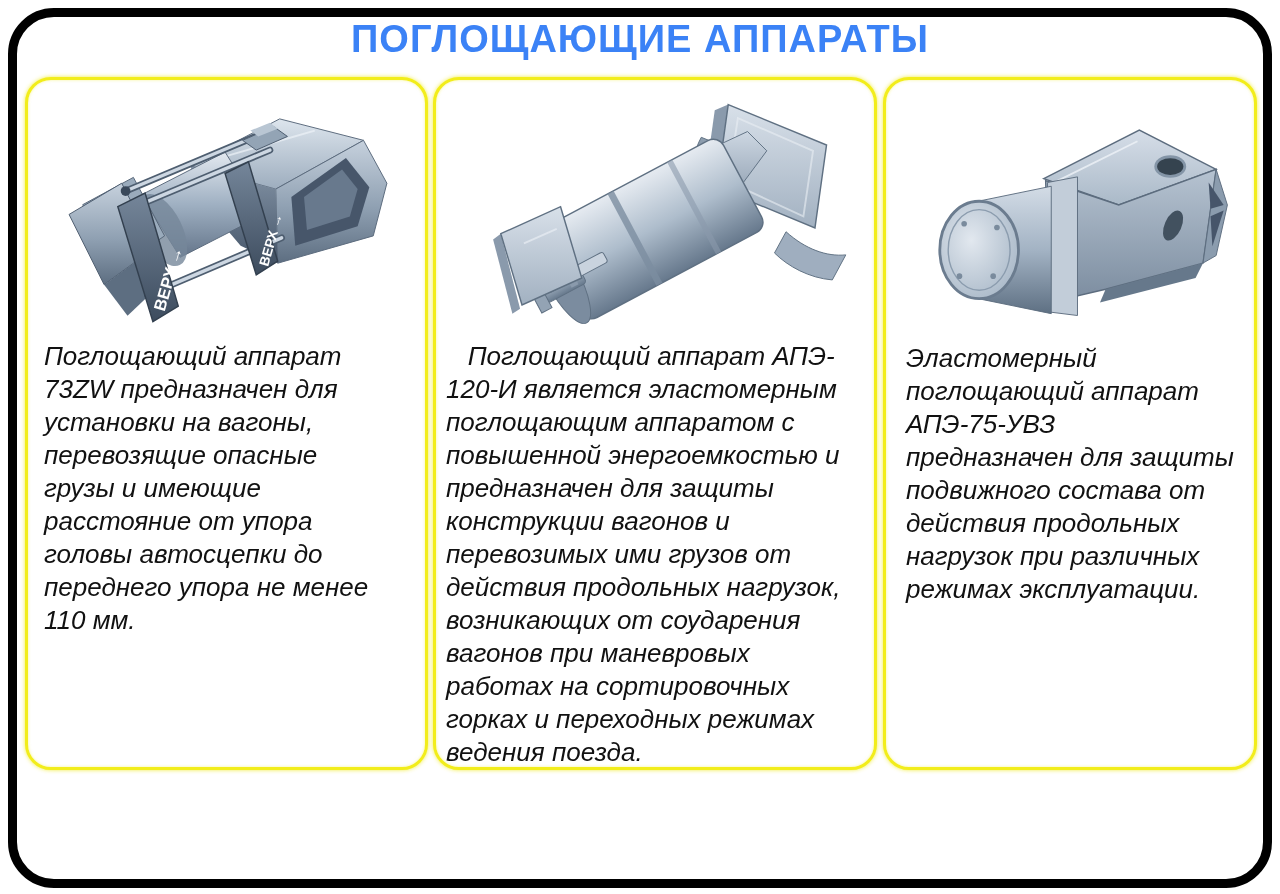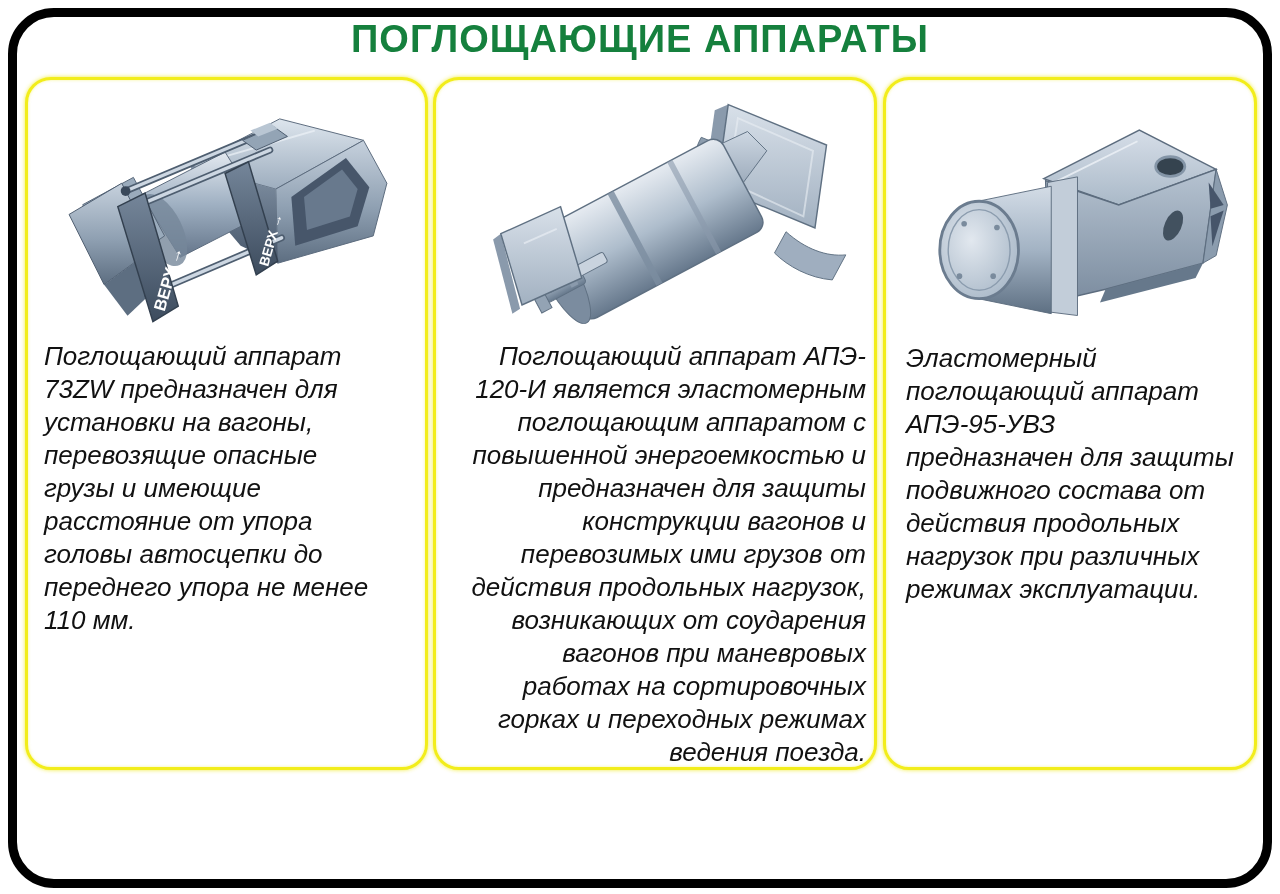--- a/index.html
+++ b/index.html
@@ -7,29 +7,29 @@
     width:1280px;height:894px;position:relative;background:#ffffff;
     font-family:"Liberation Sans", sans-serif;overflow:hidden;
   }
   .frame{
     position:absolute;left:8px;top:8px;width:1264px;height:880px;
     border:9px solid #000;border-radius:46px;box-sizing:border-box;
     background:#fff;
   }
   .title{
     position:absolute;top:18px;left:0;width:100%;text-align:center;
-    font-size:38px;font-weight:bold;color:#15803d;letter-spacing:1px;margin:0;
+    font-size:38px;font-weight:bold;color:#3b82f6;letter-spacing:1px;margin:0;
   }
   .panel{
     position:absolute;top:77px;height:693px;box-sizing:border-box;
     border:3px solid #f2ed1b;border-radius:26px;background:#fff;
     box-shadow:0 0 4px rgba(240,235,40,.9), inset 0 0 3px rgba(240,235,40,.5);
   }
   .panel-1{left:25px;width:403px;}
-  .panel-2{left:433px;width:444px;text-align:right;}
+  .panel-2{left:433px;width:444px;}
   .panel-3{left:883px;width:374px;}
   .figure{
     height:252px;display:flex;align-items:center;justify-content:center;
     padding-top:6px;overflow:hidden;
   }
   .desc{
     margin:0;font-size:26px;line-height:33px;color:#111;
     white-space:pre-wrap;
     font-style:italic;
   }
@@ -226,19 +226,19 @@
       <ellipse cx="93" cy="168" rx="42" ry="52" fill="url(#g3face)" stroke="#6b7c8f" stroke-width="3"></ellipse>
       <ellipse cx="93" cy="168" rx="33" ry="43" fill="none" stroke="#8b9cae" stroke-width="1.5"></ellipse>
       <circle cx="77" cy="140" r="3" fill="#7a8b9d"></circle>
       <circle cx="112" cy="144" r="3" fill="#7a8b9d"></circle>
       <circle cx="72" cy="196" r="3" fill="#7a8b9d"></circle>
       <circle cx="108" cy="196" r="3" fill="#7a8b9d"></circle>
     </svg>
   </div>
   <p class="desc">Эластомерный
 поглощающий аппарат
-АПЭ-95-УВЗ
+АПЭ-75-УВЗ
 предназначен для защиты
 подвижного состава от
 действия продольных
 нагрузок при различных
 режимах эксплуатации.</p>
 </section>
 
 </body></html>

